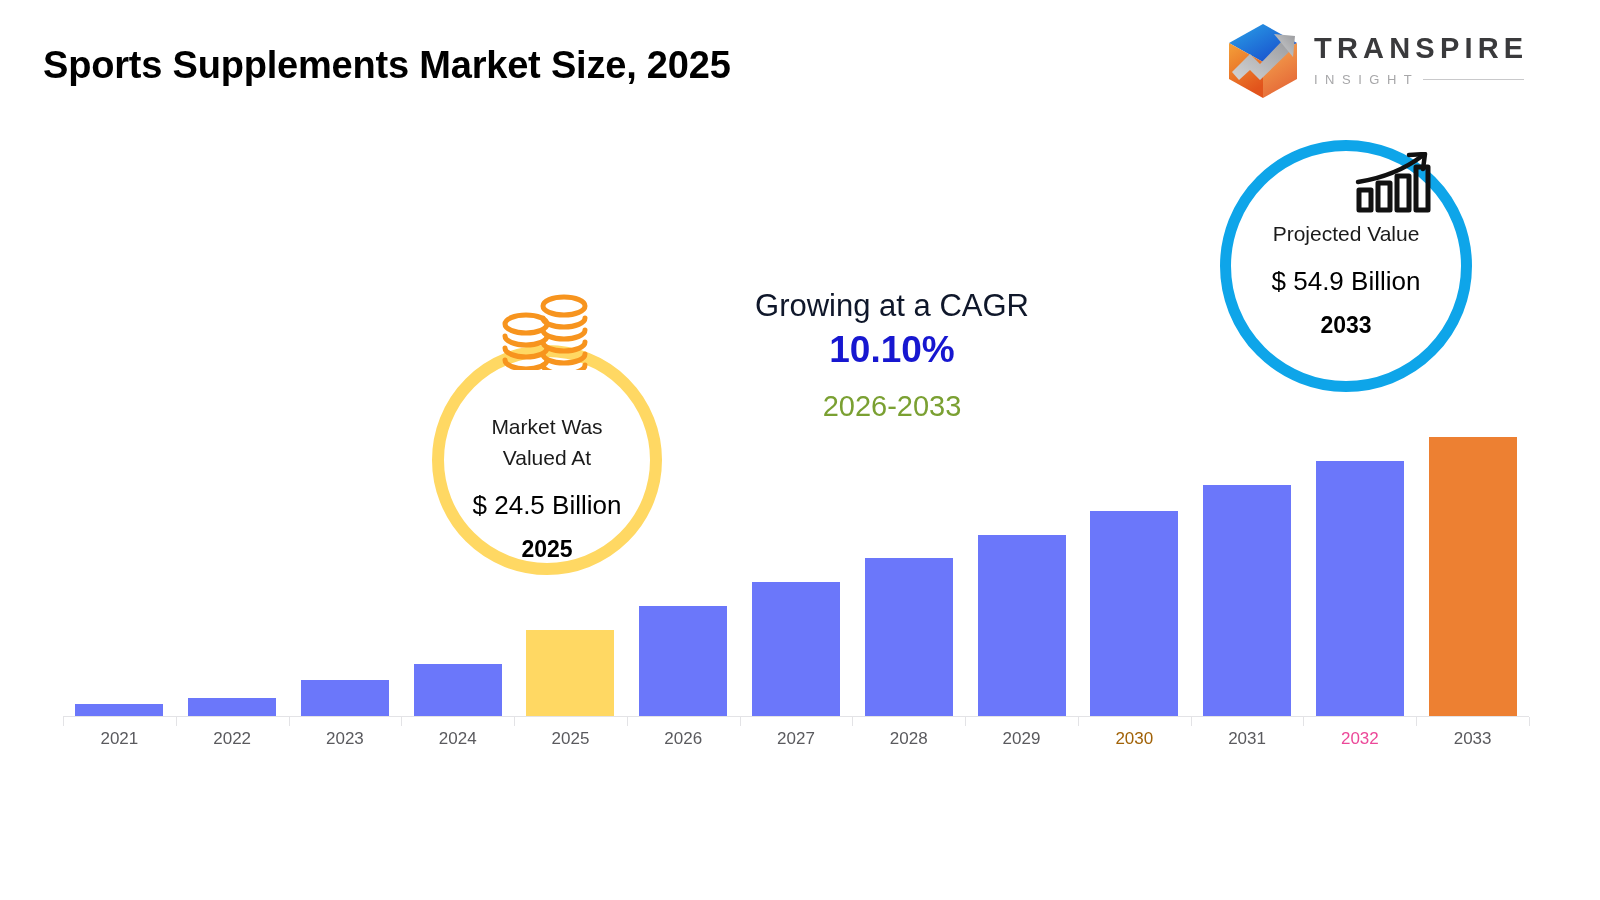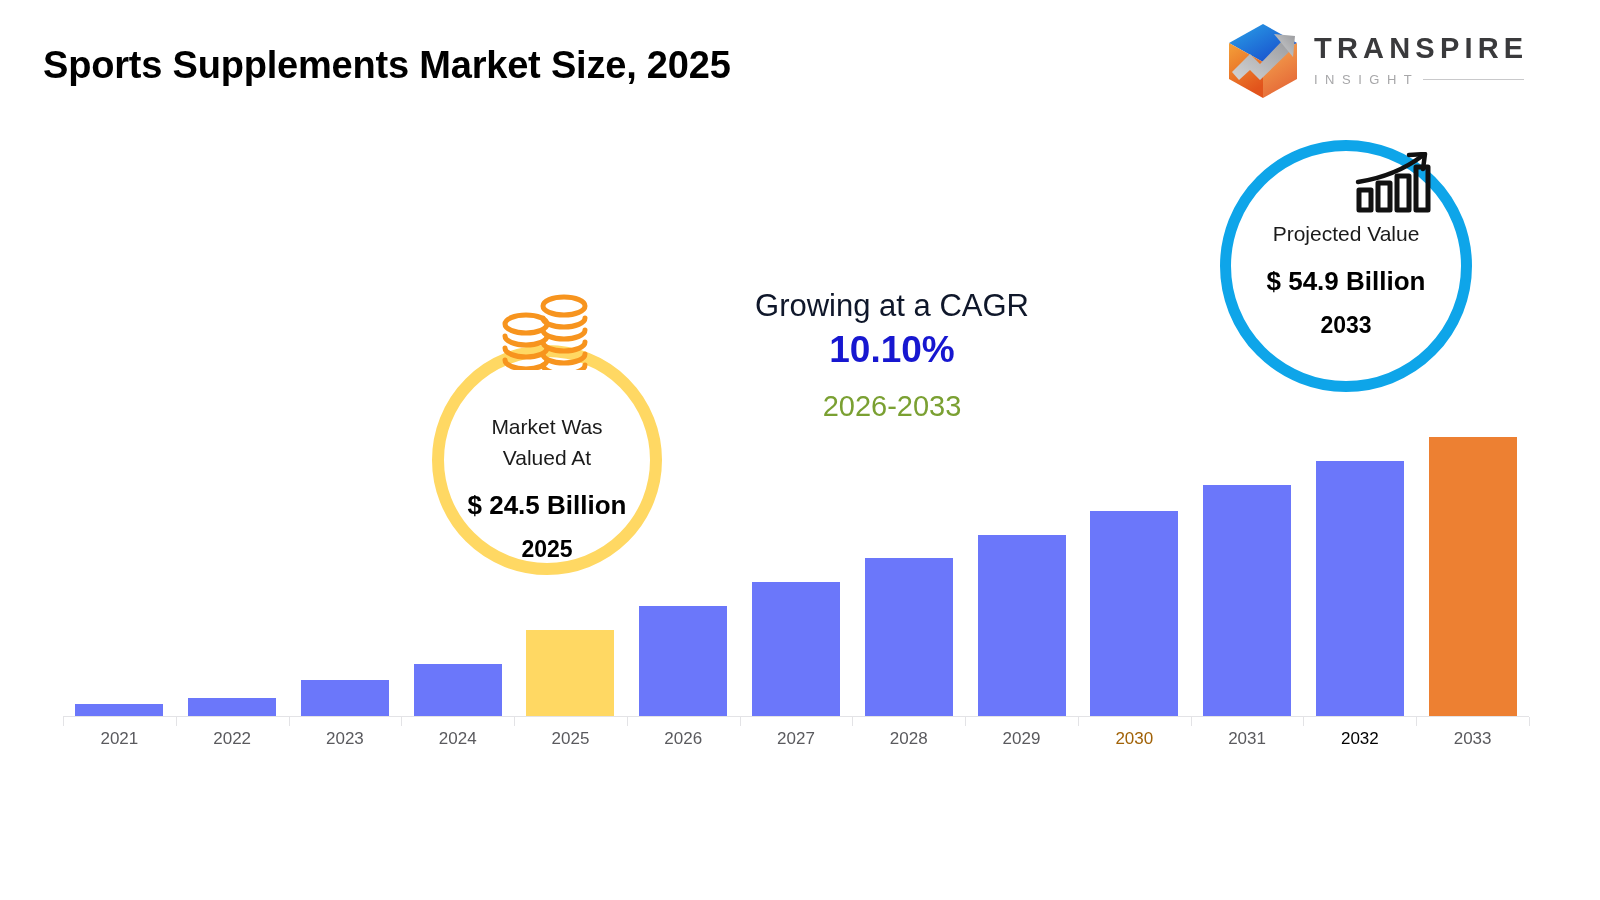--- a/index.html
+++ b/index.html
@@ -177,21 +177,21 @@
   }
   .badge-caption {
     font-size: 21px;
     color: #1b1b1b;
     line-height: 1.47;
     text-align: center;
     font-family: "Liberation Sans Narrow", "Liberation Sans", sans-serif;
   }
   .badge-value {
     font-size: 26px;
-    font-weight: bold;
+    font-weight: normal;
     color: #000000;
     margin-top: 16px;
     white-space: nowrap;
   }
   .badge-year {
     font-size: 23px;
     font-weight: bold;
     color: #000000;
     margin-top: 15px;
   }
@@ -295,21 +295,21 @@
     <div class="tick-label" style="left: 726.5px; color: rgb(90, 90, 94);">2027</div>
     <div class="axis-tick" style="left: 839px; background: rgb(227, 227, 230);"></div>
     <div class="tick-label" style="left: 839.269px; color: rgb(90, 90, 94);">2028</div>
     <div class="axis-tick" style="left: 952px; background: rgb(227, 227, 230);"></div>
     <div class="tick-label" style="left: 952.038px; color: rgb(90, 90, 94);">2029</div>
     <div class="axis-tick" style="left: 1065px; background: rgb(227, 227, 230);"></div>
     <div class="tick-label" style="left: 1064.81px; color: #a16207;">2030</div>
     <div class="axis-tick" style="left: 1178px; background: rgb(227, 227, 230);"></div>
     <div class="tick-label" style="left: 1177.58px; color: rgb(90, 90, 94);">2031</div>
     <div class="axis-tick" style="left: 1290px; background: rgb(227, 227, 230);"></div>
-    <div class="tick-label" style="left: 1290.35px; color: #000000;">2032</div>
+    <div class="tick-label" style="left: 1290.35px; color: #ec4899;">2032</div>
     <div class="axis-tick" style="left: 1403px; background: rgb(227, 227, 230);"></div>
     <div class="tick-label" style="left: 1403.12px; color: rgb(90, 90, 94);">2033</div>
     <div class="axis-tick" style="left: 1516px; background: rgb(227, 227, 230);"></div>
   </div>
 
 <div id="cagr-block">
   <div id="cagr-caption">Growing at a CAGR</div>
   <div id="cagr-value">10.10%</div>
   <div id="cagr-period">2026-2033</div>
 </div>

